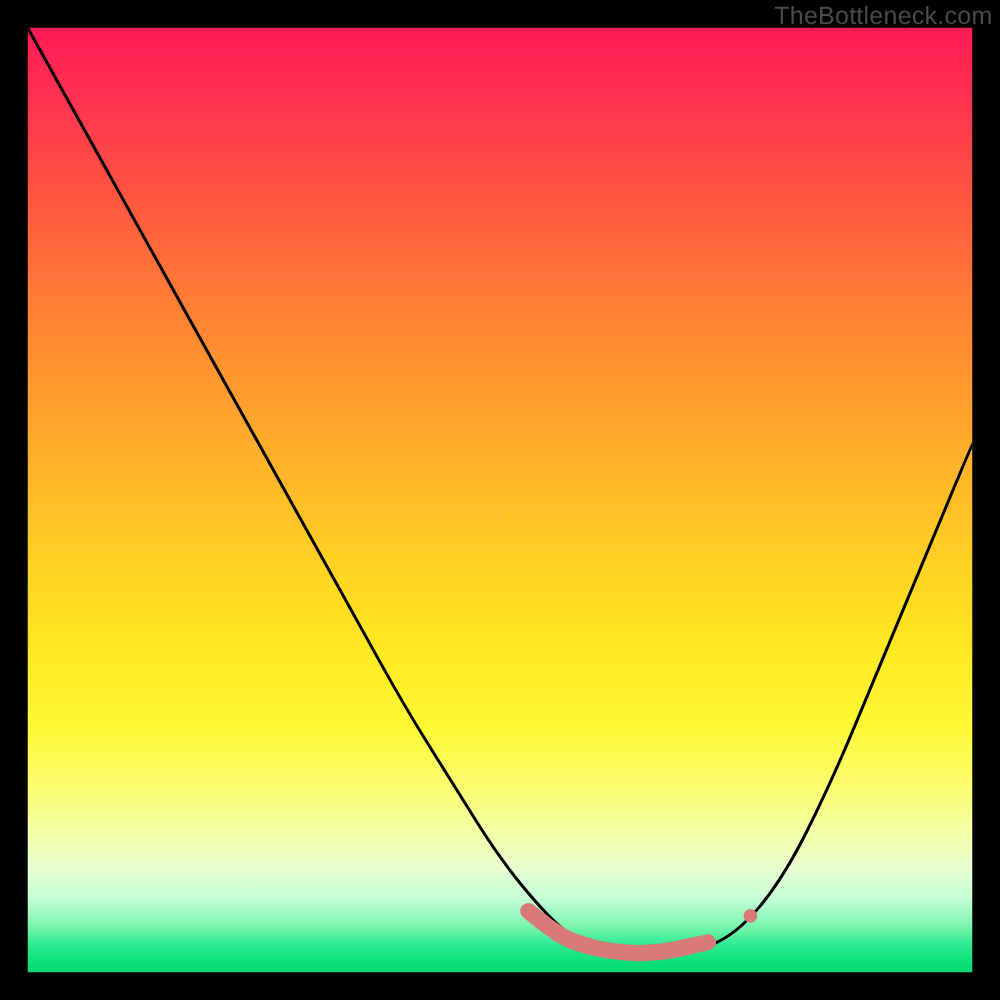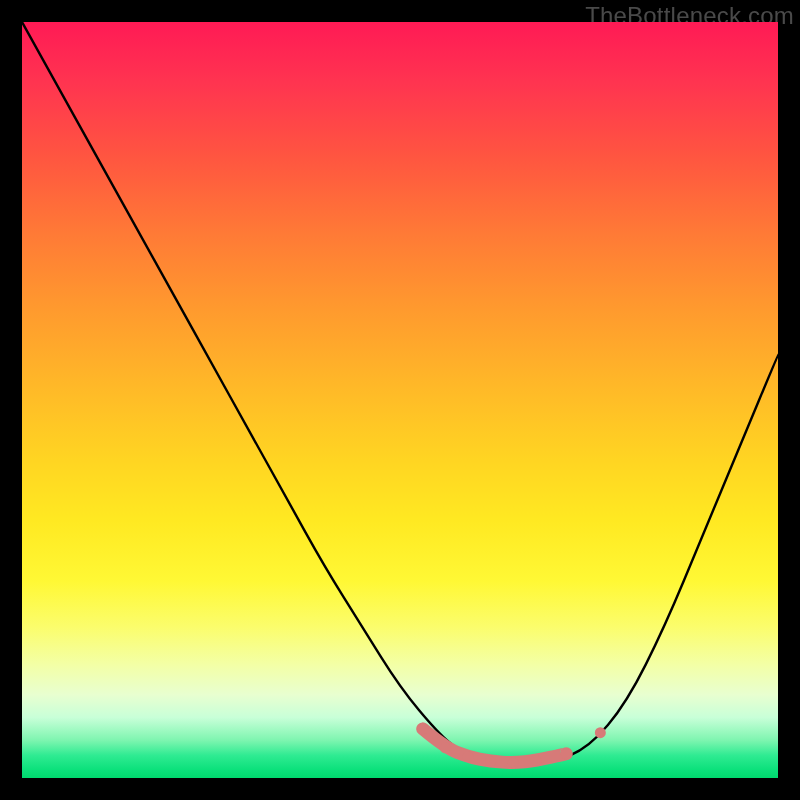--- a/index.html
+++ b/index.html
@@ -53,21 +53,21 @@
     position: absolute;
     inset: 0;
     width: 100%;
     height: 100%;
   }
   .watermark {
     position: absolute;
     top: 2px;
     right: 6px;
     color: #4a4a4a;
-    font-size: 24px;
+    font-size: 20px;
     letter-spacing: 0.2px;
     font-weight: 500;
     user-select: none;
   }
 </style>
 </head>
 <body>
 
 <div class="stage">
   <div class="watermark">TheBottleneck.com</div>

